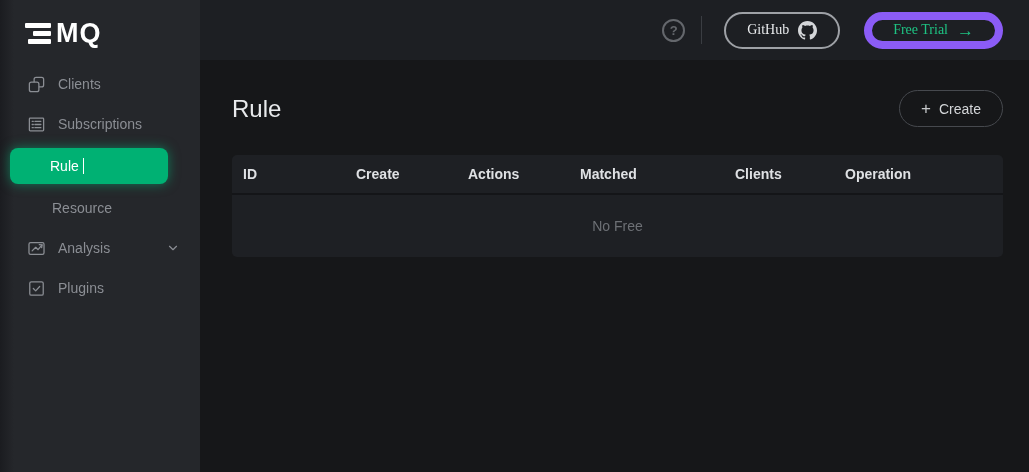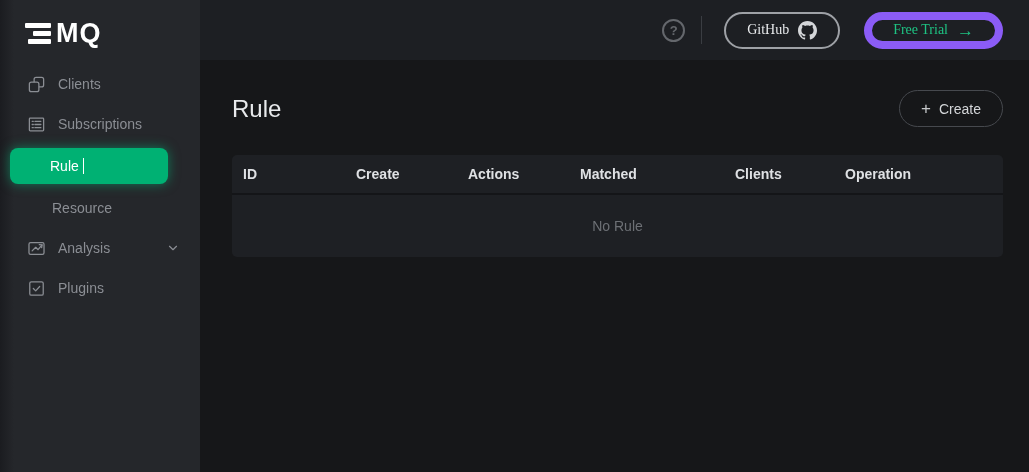--- a/index.html
+++ b/index.html
@@ -205,17 +205,17 @@
 
     <div class="table">
       <div class="t-head">
         <div class="th">ID</div>
         <div class="th">Create</div>
         <div class="th">Actions</div>
         <div class="th">Matched</div>
         <div class="th">Clients</div>
         <div class="th">Operation</div>
       </div>
-      <div class="t-empty">No Rule</div>
+      <div class="t-empty">No Free</div>
     </div>
   </main>
 
 </div>
 
 </body></html>

